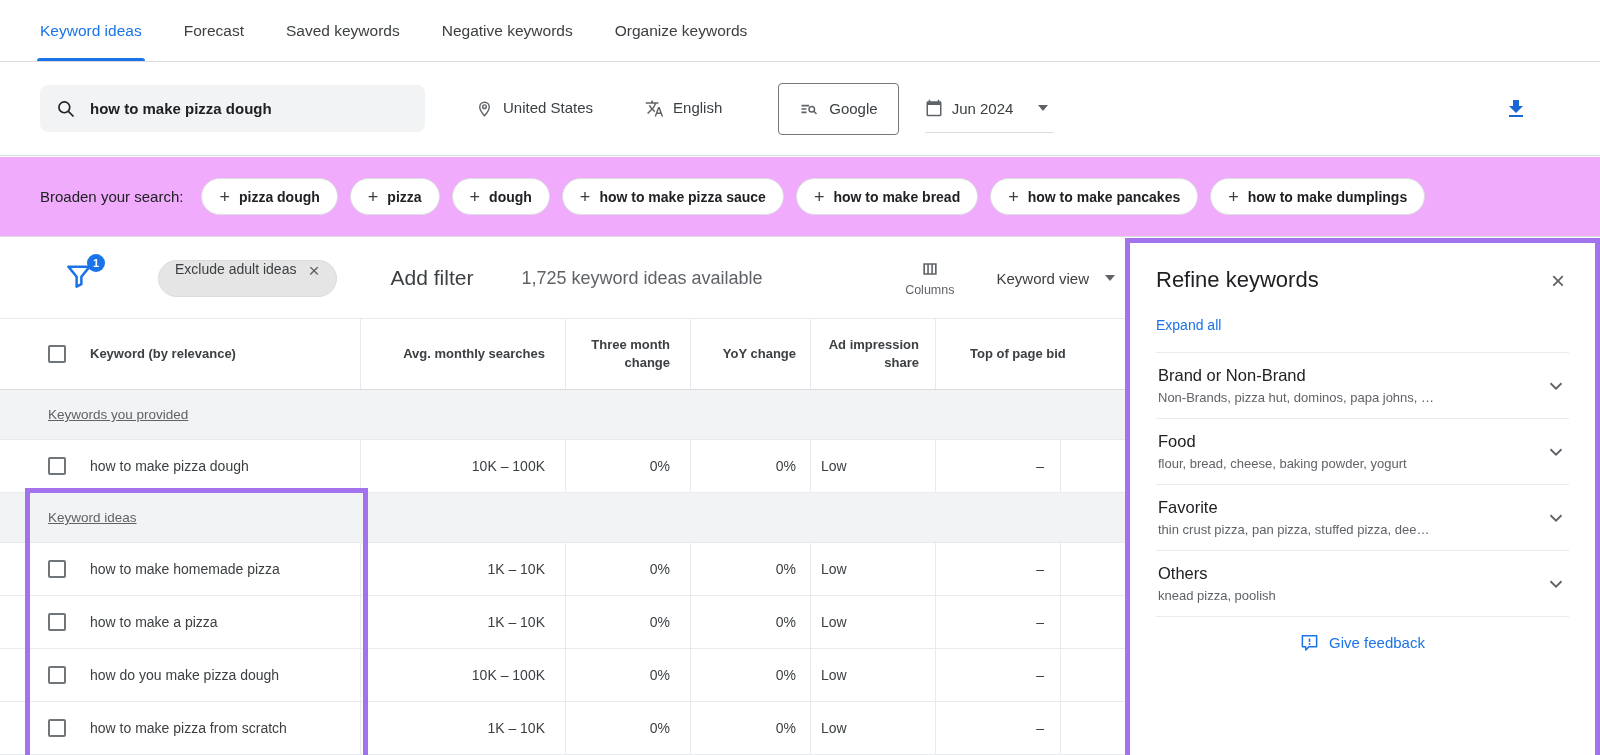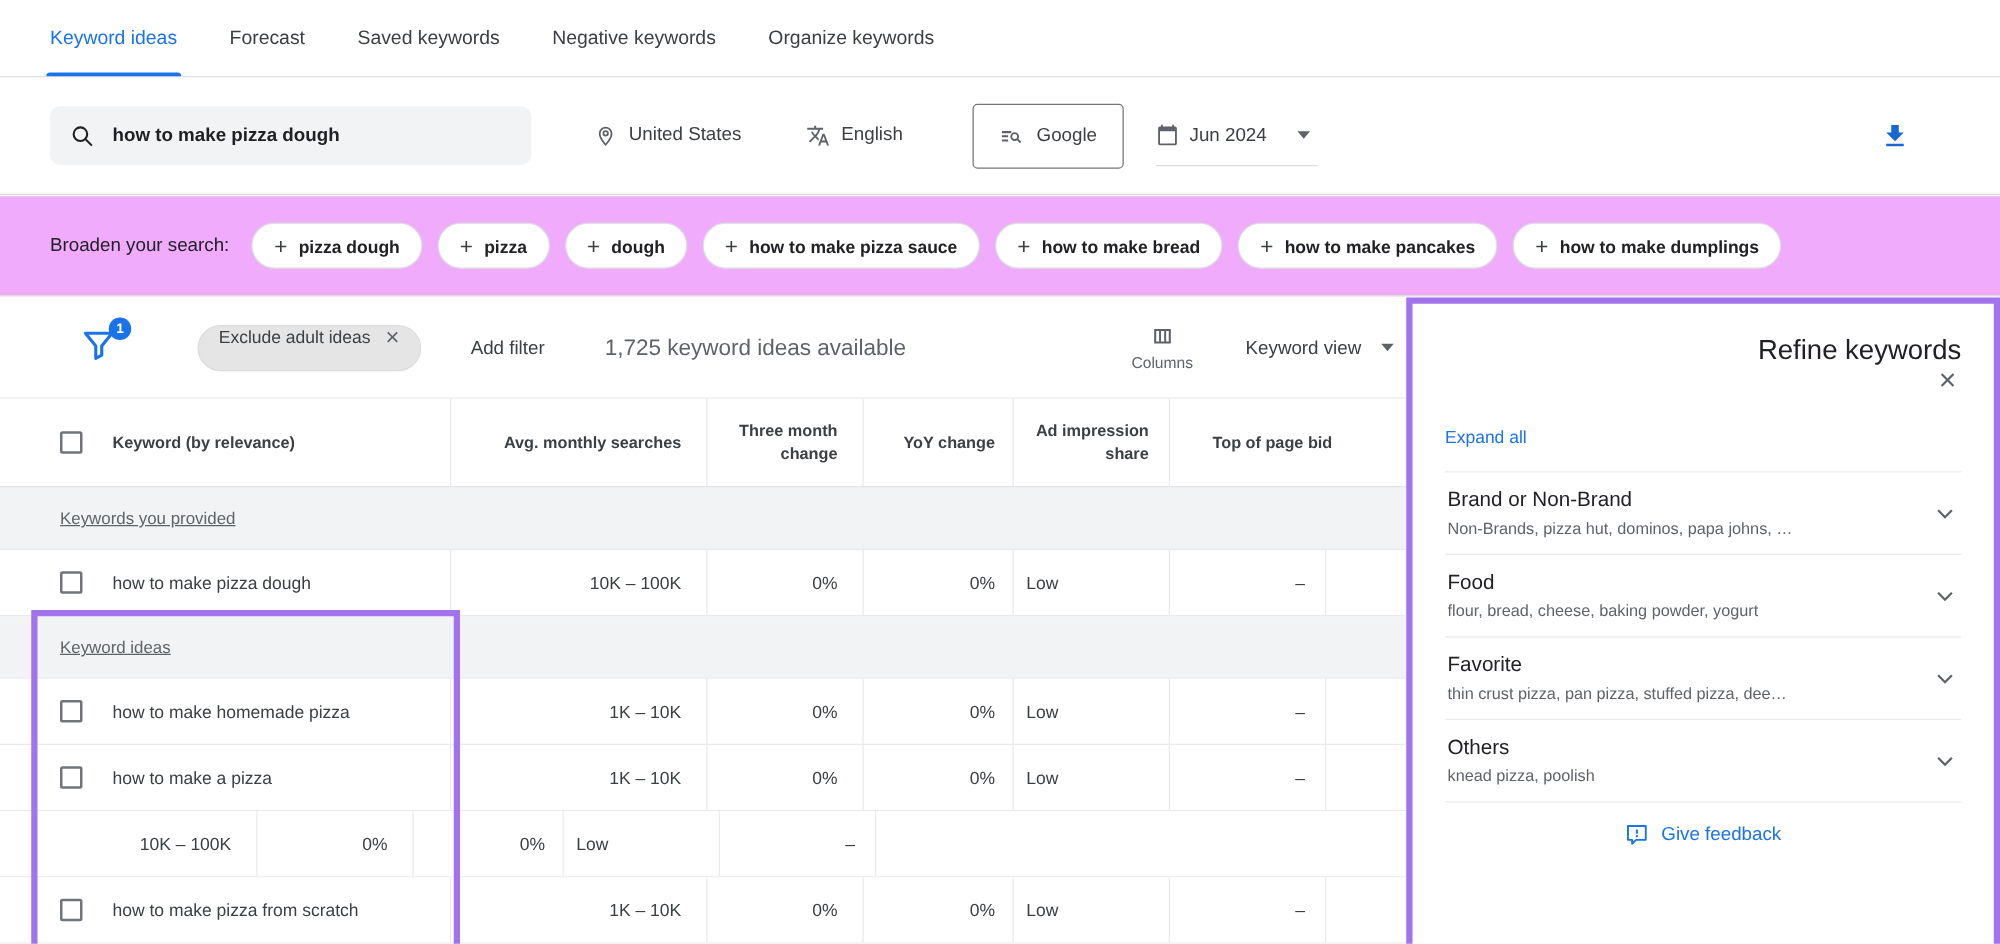--- a/index.html
+++ b/index.html
@@ -58,21 +58,21 @@
   .toolbar{position:absolute;top:238px;left:0;right:0;height:80px;display:flex;align-items:center;
     padding:0 485px 0 40px;background:#fff;}
   .funnel-wrap{position:relative;margin-left:24px;width:34px;height:34px;cursor:pointer;}
   .badge{position:absolute;top:-7px;right:-7px;width:18px;height:18px;border-radius:50%;
     background:var(--accent);color:#fff;font-size:11px;font-weight:700;display:flex;
     align-items:center;justify-content:center;}
   .exclude-chip{margin-left:60px;display:flex;align-items:flex-start;gap:12px;height:37px;padding:0 16px;
     border:1px solid var(--border);border-radius:19px;font-size:14px;color:var(--txt2);cursor:pointer;background:#e5e5e5;}
   .chip-close{color:var(--txt3);font-size:19px;line-height:1;cursor:pointer;}
   .chip-close::before{content:"×";}
-  .add-filter{margin-left:40px;font-size:15px;color:var(--txt2);cursor:pointer;white-space:nowrap;}
+  .add-filter{margin-left:54px;font-size:21px;color:var(--txt2);cursor:pointer;white-space:nowrap;}
   .ideas-count{margin-left:48px;font-size:18px;color:var(--txt3);white-space:nowrap;}
   .columns-ctl{margin-left:auto;display:flex;flex-direction:column;align-items:center;gap:4px;
     color:var(--txt3);font-size:12.5px;cursor:pointer;}
   .keyword-view{margin-left:42px;display:flex;align-items:center;font-size:15px;color:var(--txt2);cursor:pointer;}
 
   
   .table{position:absolute;top:318px;left:0;right:0;background:#fff;}
   .thead{display:flex;height:72px;border-top:1px solid var(--border-lt);border-bottom:1px solid var(--border);}
   .th{display:flex;align-items:center;font-size:13px;font-weight:700;color:var(--txt2);line-height:1.35;}
   .th + .th{border-left:1px solid var(--border-lt);}
@@ -87,21 +87,21 @@
   .checkbox{width:18px;height:18px;border:2px solid #70757a;border-radius:2px;flex:none;cursor:pointer;background:#fff;}
   .section-row{height:50px;background:var(--chipbg);display:flex;align-items:center;
     padding-left:48px;font-size:13.5px;color:var(--txt3);border-bottom:1px solid var(--border-lt);text-decoration:underline;}
   .row{display:flex;height:53px;border-bottom:1px solid var(--border-lt);background:#fff;}
   .cell{display:flex;align-items:center;font-size:14px;color:var(--txt2);}
   .kw{font-size:14px;color:var(--txt2);}
 
   
   .refine-panel{position:absolute;left:1125px;top:238px;width:475px;height:560px;background:#fff;
     border:5px solid var(--highlight);z-index:10;padding:24px 26px 0 26px;}
-  .panel-head{display:flex;align-items:flex-end;justify-content:space-between;flex-direction:column;}
+  .panel-head{display:flex;align-items:flex-end;justify-content:space-between;}
   .panel-title{font-size:22px;color:var(--txt1);font-weight:400;}
   .panel-close{color:var(--txt3);font-size:24px;line-height:1;cursor:pointer;padding:0 4px;}
   .panel-close::before{content:"×";}
   .expand-all{margin-top:24px;font-size:14px;font-weight:500;color:var(--accent);cursor:pointer;display:inline-block;}
   .panel-div{height:1px;background:var(--border-lt);margin-top:18px;}
   .group{display:flex;align-items:center;justify-content:space-between;padding:13px 2px;
     border-bottom:1px solid var(--border-lt);cursor:pointer;}
   .group-name{font-size:16.5px;color:var(--txt1);}
   .group-desc{margin-top:5px;font-size:13px;color:var(--txt3);white-space:nowrap;overflow:hidden;
     text-overflow:ellipsis;max-width:370px;}
@@ -330,20 +330,24 @@
               </div>
               <div class="cell c1">1K – 10K</div>
               <div class="cell c2">0%</div>
               <div class="cell c3">0%</div>
               <div class="cell c4">Low</div>
               <div class="cell c5">–</div>
               <div class="cell c6"></div>
             </div>
 
             <div class="row">
+              <div class="cell c0">
+                <span class="checkbox"></span>
+                <span class="kw">how do you make pizza dough</span>
+              </div>
               <div class="cell c1">10K – 100K</div>
               <div class="cell c2">0%</div>
               <div class="cell c3">0%</div>
               <div class="cell c4">Low</div>
               <div class="cell c5">–</div>
               <div class="cell c6"></div>
             </div>
 
             <div class="row">
               <div class="cell c0">

